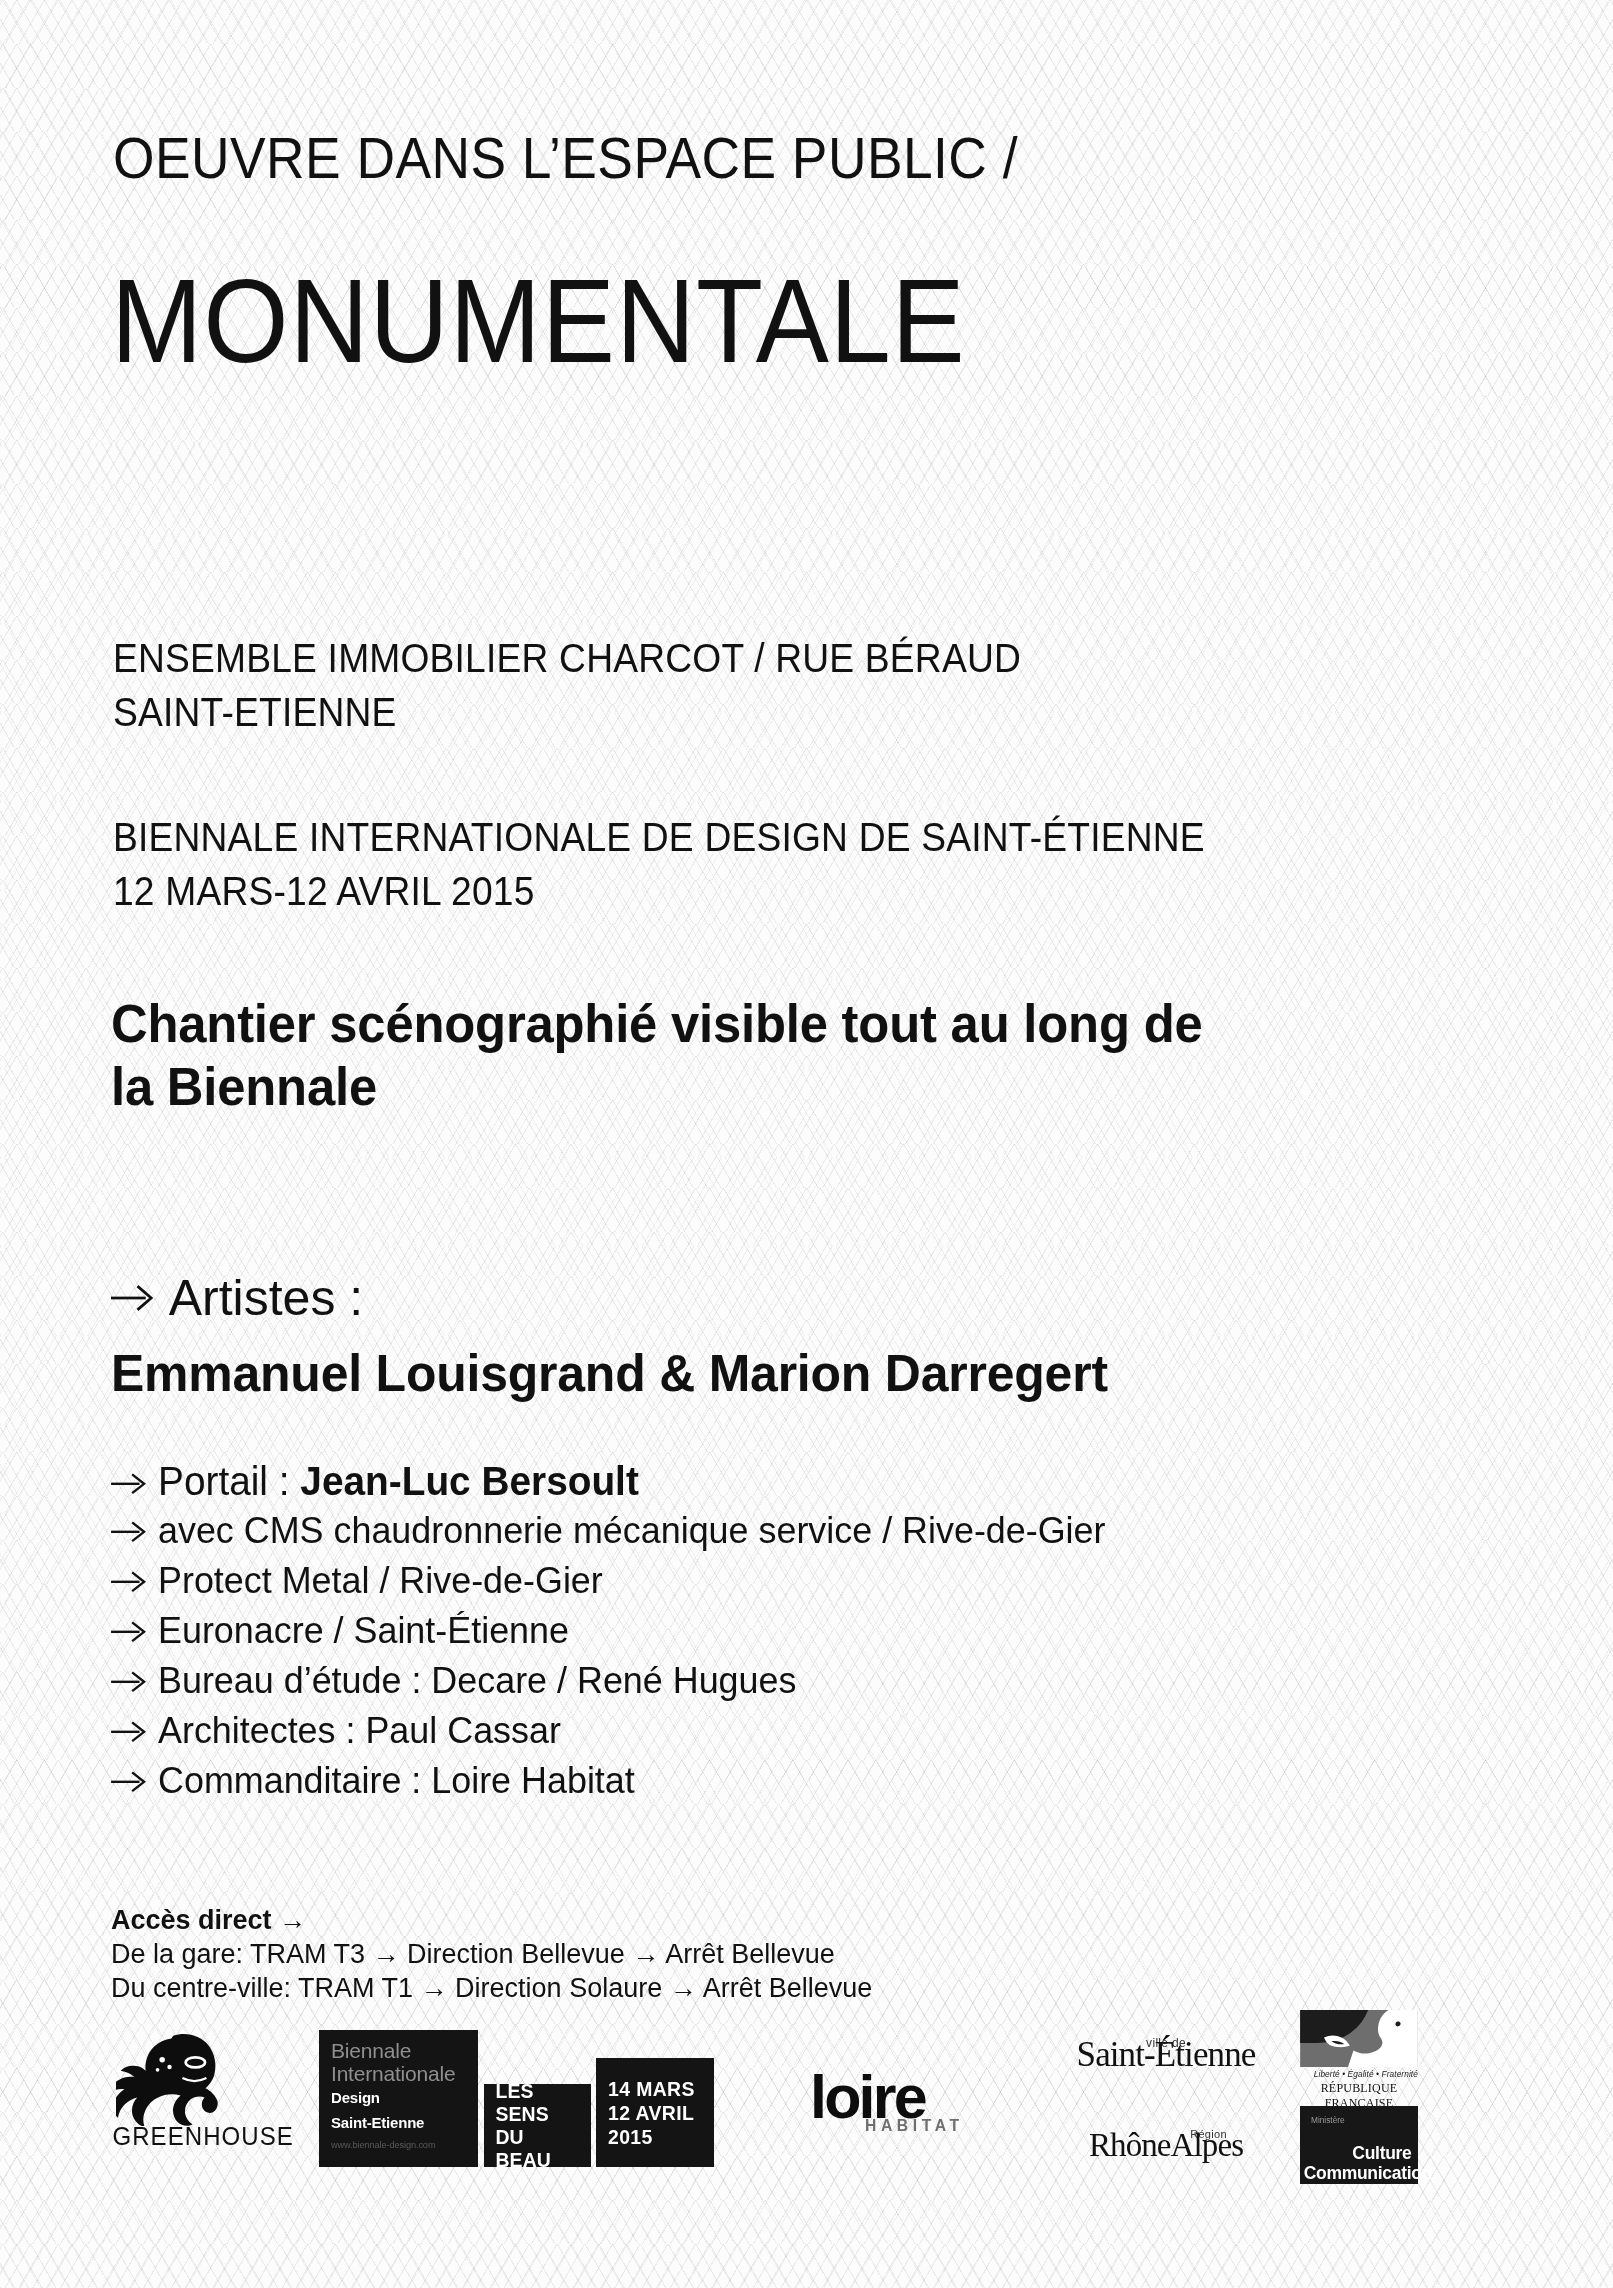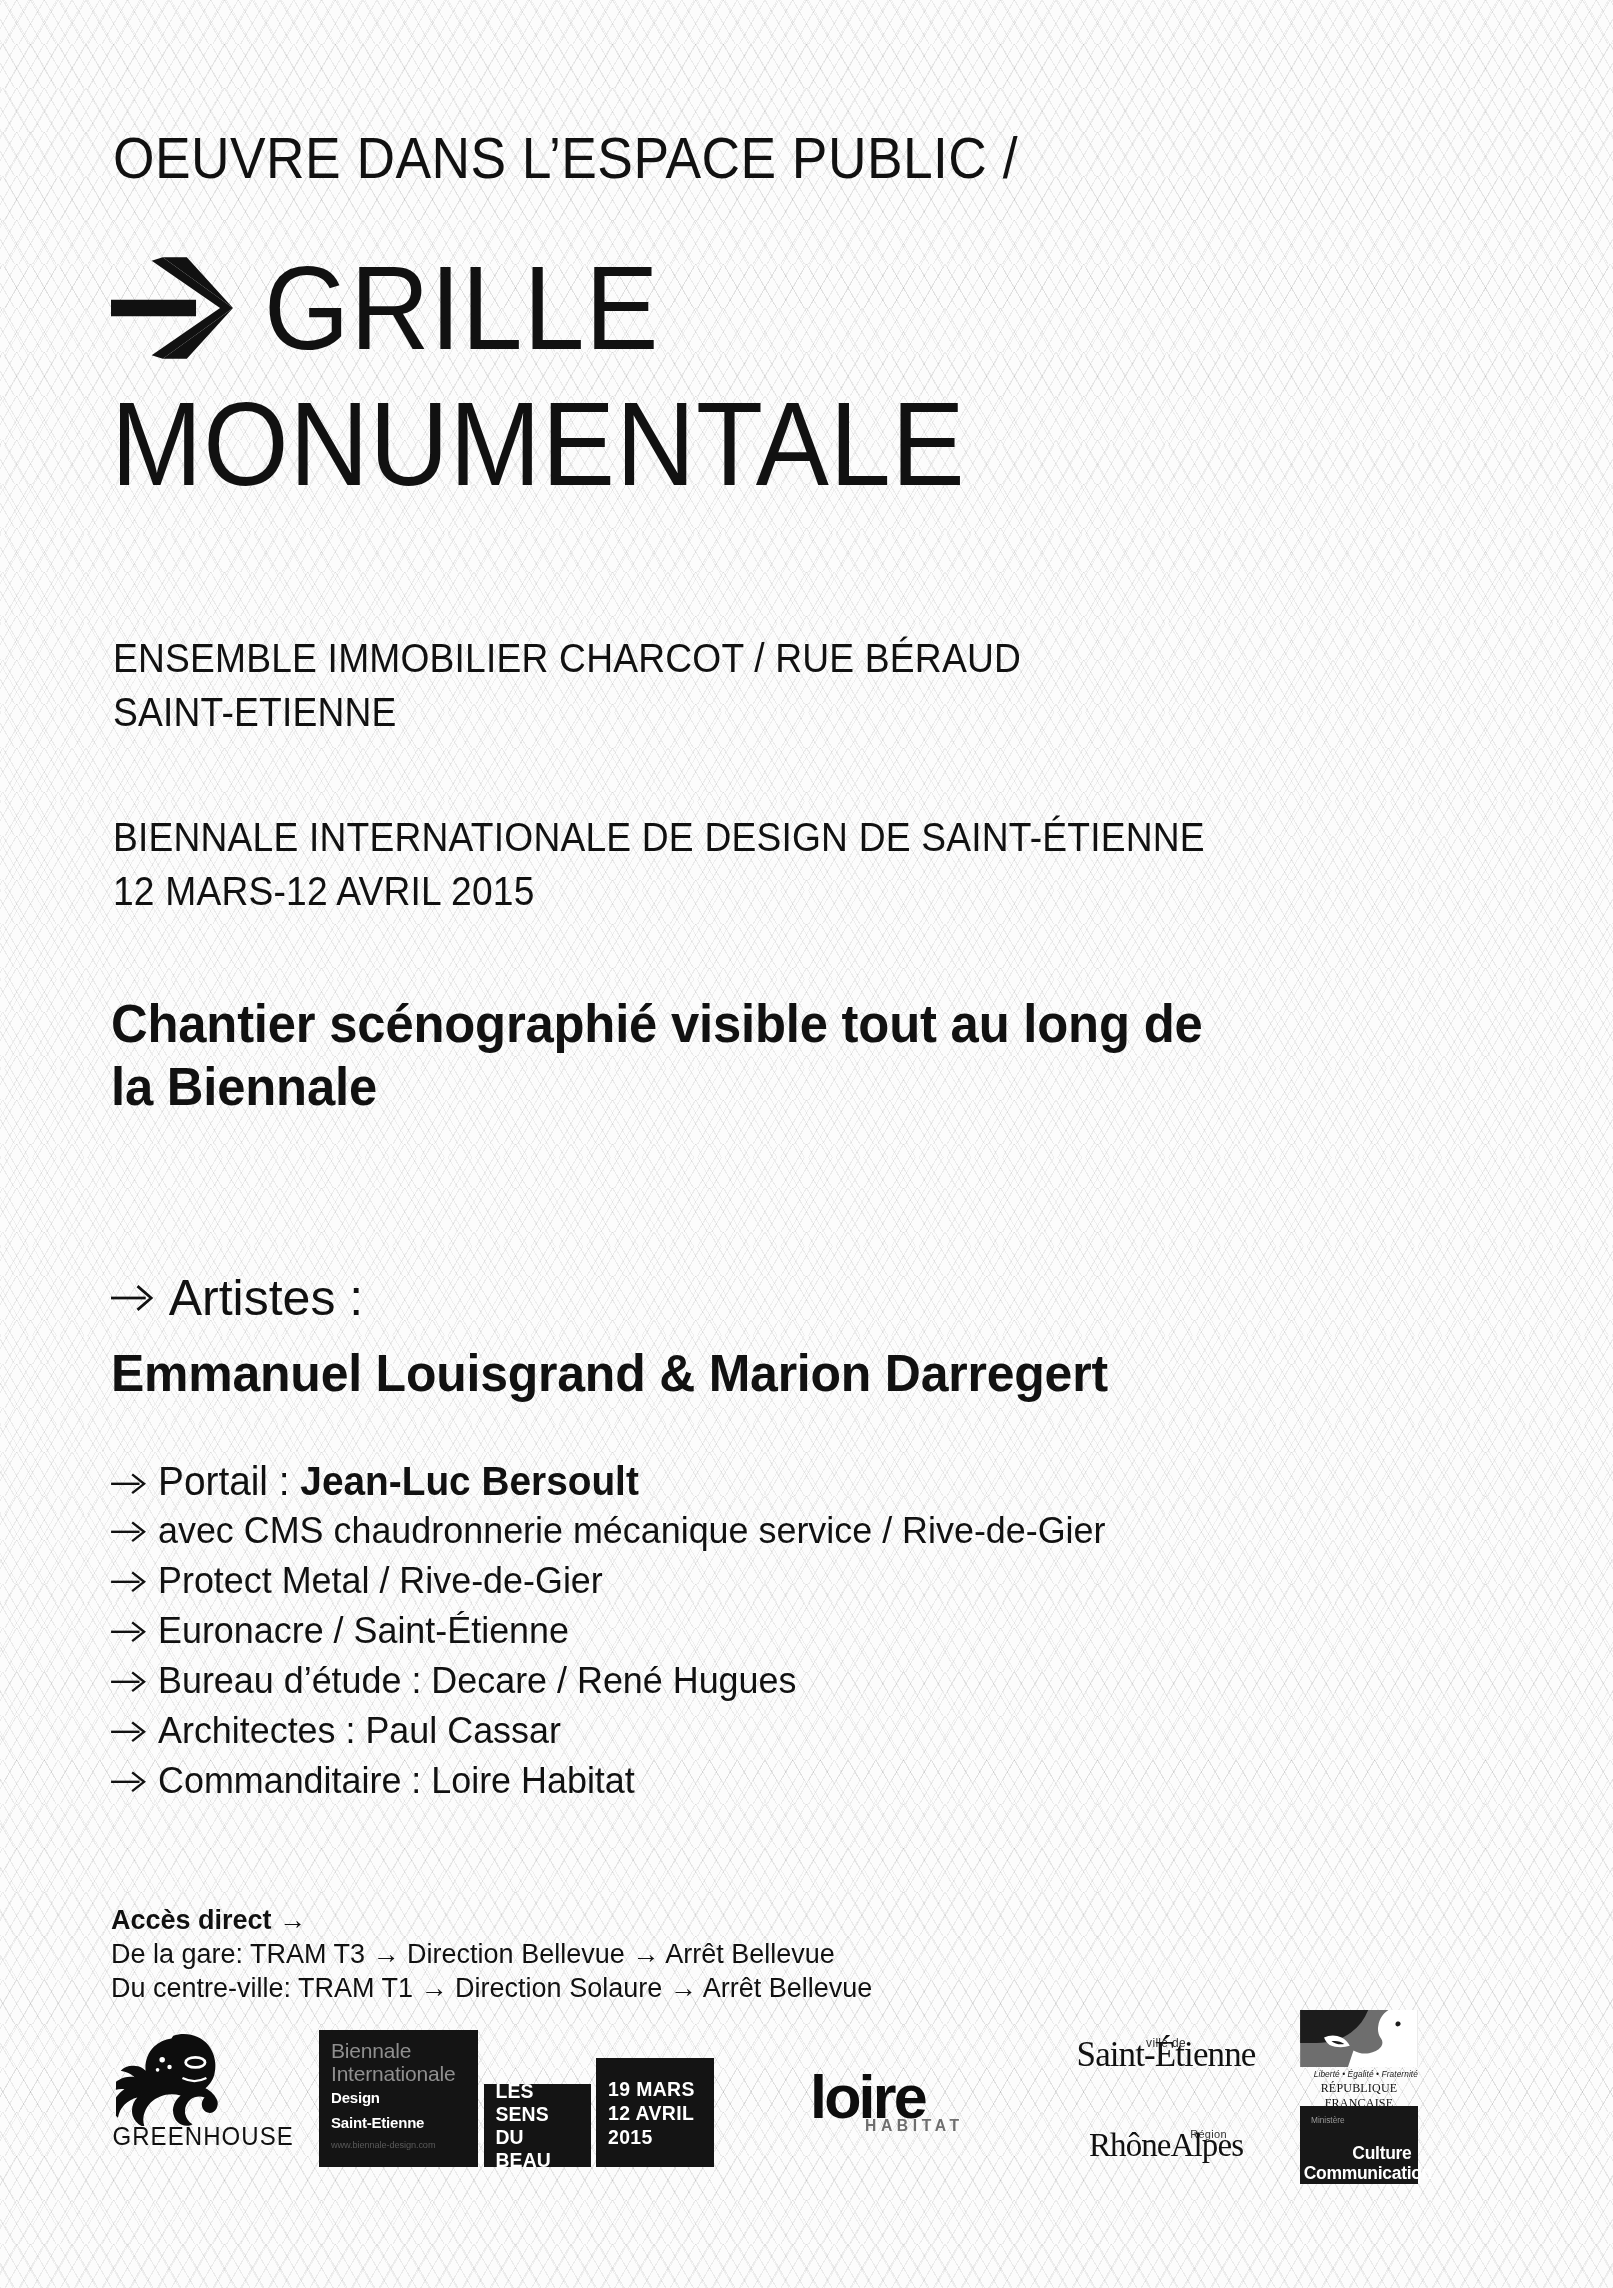--- a/index.html
+++ b/index.html
@@ -276,29 +276,20 @@
 <body>
 
 <div class="poster">
   <div class="bg-pattern"></div>
 
   <div class="content">
 
     <div class="kicker cond">OEUVRE DANS L’ESPACE PUBLIC /</div>
 
     <div class="title-wrap">
-      <div class="title-line1">
-        <svg class="big-arrow" viewBox="0 0 132 110">
-          <polygon fill="#111111" points="0,46 92,46 92,64 0,64"></polygon>
-          <polygon fill="#111111" points="56,0 132,55 56,110 82,110 132,55 82,0"></polygon>
-          <polygon fill="#111111" points="56,0 132,55 118,55 44,4"></polygon>
-          <polygon fill="#111111" points="56,110 132,55 118,55 44,106"></polygon>
-        </svg>
-        <div class="title-big cond">GRILLE</div>
-      </div>
       <div class="title-line2 cond">MONUMENTALE</div>
     </div>
 
     <div class="venue cond">
       <div>ENSEMBLE IMMOBILIER CHARCOT / RUE BÉRAUD</div>
       <div>SAINT-ETIENNE</div>
     </div>
 
     <div class="event cond">
       <div>BIENNALE INTERNATIONALE DE DESIGN DE SAINT-ÉTIENNE</div>
@@ -398,21 +389,21 @@
           <div class="bi-l1 cond">Internationale</div>
           <div class="bi-l2 cond">Design</div>
           <div class="bi-l2 cond">Saint-Etienne</div>
           <div class="bi-url cond">www.biennale-design.com</div>
         </div>
         <div class="bi-box bi-sens">
           <div class="cond">LES SENS</div>
           <div class="cond">DU BEAU</div>
         </div>
         <div class="bi-box bi-date">
-          <div class="cond">19 MARS</div>
+          <div class="cond">14 MARS</div>
           <div class="cond">12 AVRIL</div>
           <div class="cond">2015</div>
         </div>
       </div>
 
       <div class="logo lg-loire">
         <div class="loire-word">loire</div>
         <div class="loire-sub">HABITAT</div>
       </div>
 

